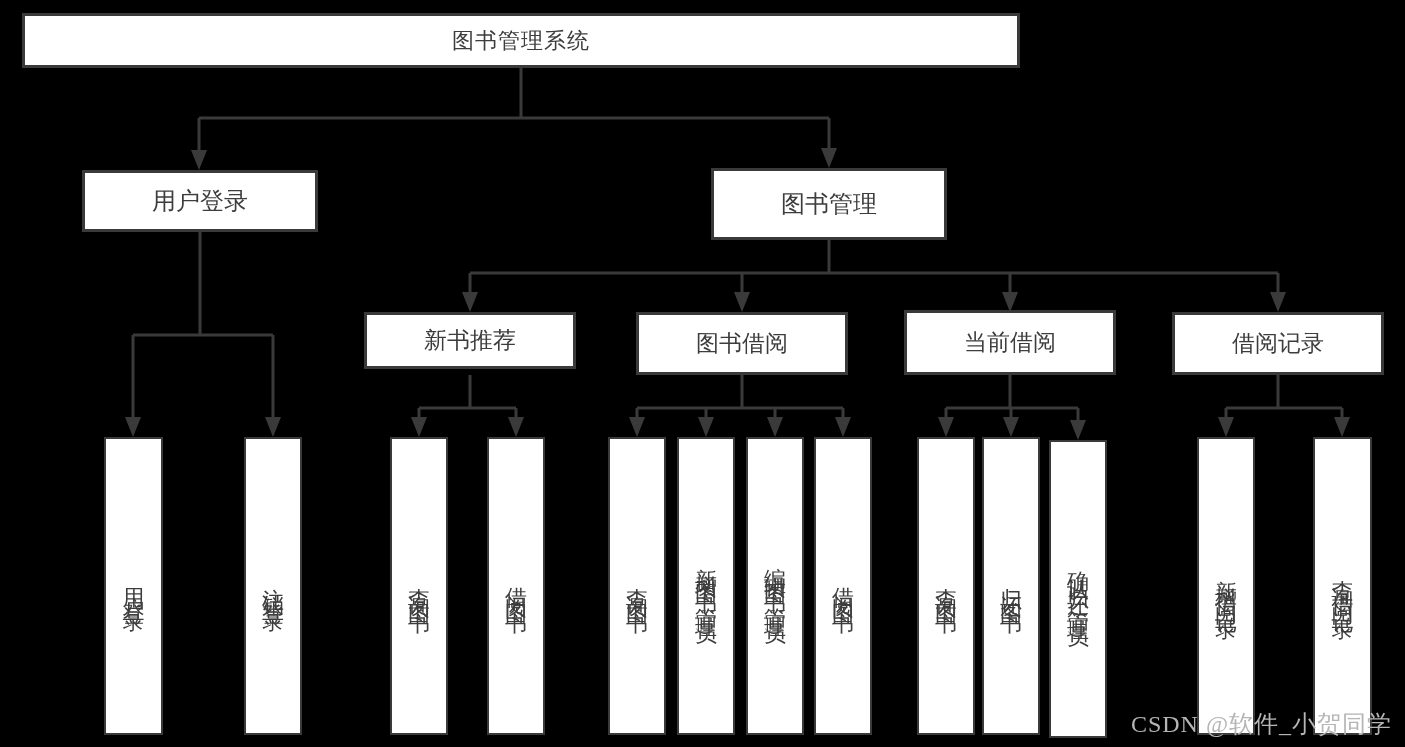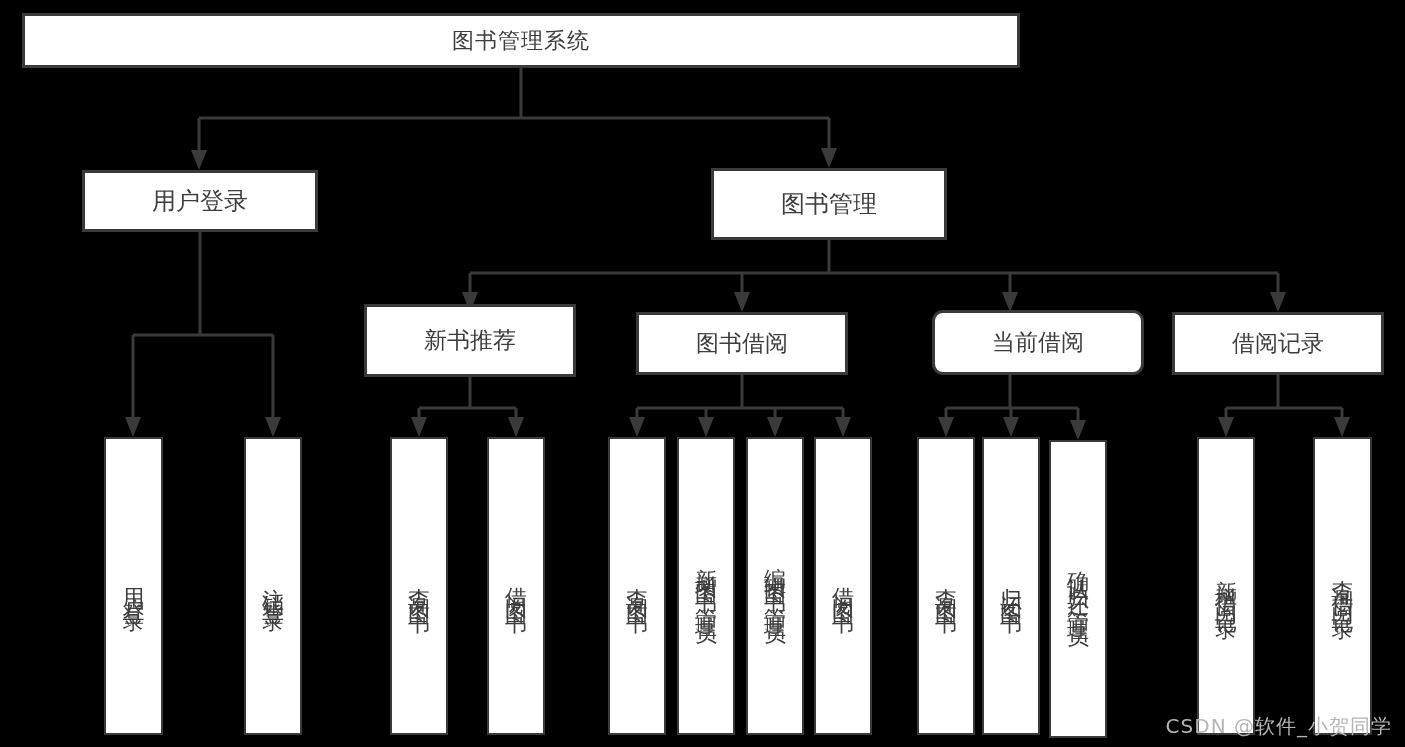--- a/index.html
+++ b/index.html
@@ -47,24 +47,25 @@
     color: #3d3d3d;
     font-size: 22px;
     letter-spacing: 8px;
     line-height: 1;
     white-space: nowrap;
   }
   #watermark {
     position: absolute;
     right: 13px;
     bottom: 7px;
-    font-size: 20px;
+    font-size: 24px;
     color: #b5b5b5;
     letter-spacing: 1px;
     white-space: nowrap;
+    font-family: Liberation Serif, serif;
   }
 </style>
 </head>
 <body>
 
 <div id="canvas">
 
   <svg id="connectors" viewBox="0 0 1405 747" xmlns="http://www.w3.org/2000/svg">
     <g stroke="#3a3a3a" stroke-width="3" fill="none">
 
@@ -109,27 +110,27 @@
     <span class="hlabel root-size">图书管理系统</span>
   </div>
 
   <div class="box" style="left:82px; top:170px; width:236px; height:62px;">
     <span class="hlabel l2-size">用户登录</span>
   </div>
   <div class="box" style="left:711px; top:168px; width:236px; height:72px;">
     <span class="hlabel l2-size">图书管理</span>
   </div>
 
-  <div class="box" style="left:364px; top:304px; width:212px; height:73px;">
+  <div class="box" style="left:364px; top:312px; width:212px; height:57px;">
     <span class="hlabel">新书推荐</span>
   </div>
   <div class="box" style="left:636px; top:312px; width:212px; height:63px;text-align:right;">
     <span class="hlabel">图书借阅</span>
   </div>
-  <div class="box" style="left:932px; top:310px; width:212px; height:65px;border-radius:11px;">
+  <div class="box" style="left:904px; top:310px; width:212px; height:65px;">
     <span class="hlabel">当前借阅</span>
   </div>
   <div class="box" style="left:1172px; top:312px; width:212px; height:63px;">
     <span class="hlabel">借阅记录</span>
   </div>
 
   <div class="box leaf" style="left:104px; top:437px; width:59px; height:298px;">
     <span class="vlabel">用户登录</span>
   </div>
   <div class="box leaf" style="left:244px; top:437px; width:58px; height:298px;">

